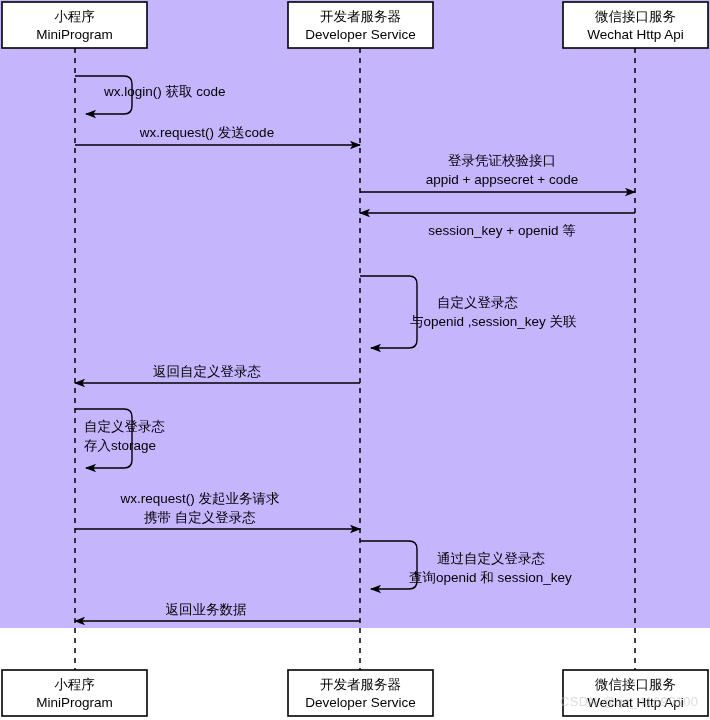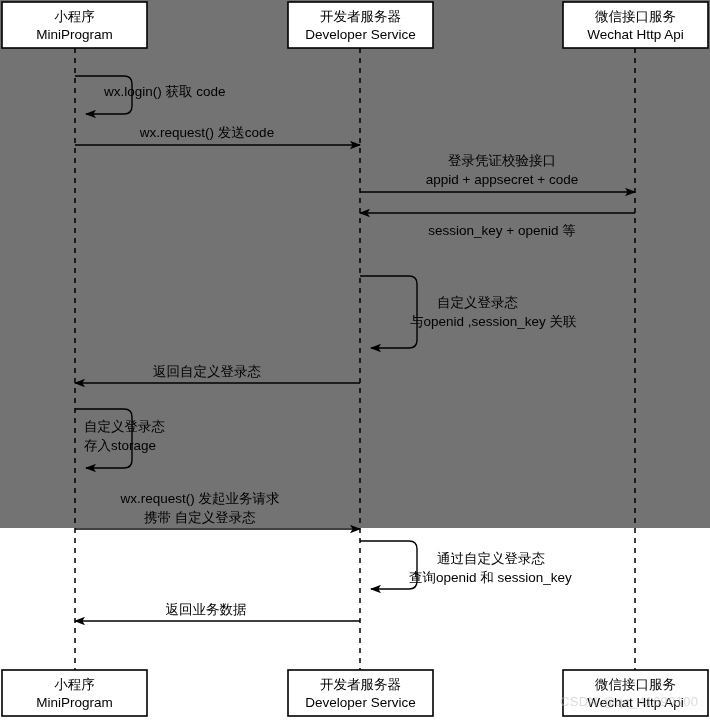--- a/index.html
+++ b/index.html
@@ -9,22 +9,22 @@
   }
   body {
     width: 710px;
     height: 720px;
     font-family: "Liberation Sans", "DejaVu Sans", sans-serif;
     overflow: hidden;
   }
   #diagram-root {
     position: relative;
     width: 710px;
-    height: 528px;
-    background: #737373;
+    height: 628px;
+    background: #c4b5fd;
   }
   svg#seq-svg {
     display: block;
     width: 710px;
     height: 720px;
   }
   .actor-box rect {
     fill: #ffffff;
     stroke: #000000;
     stroke-width: 1.6;

